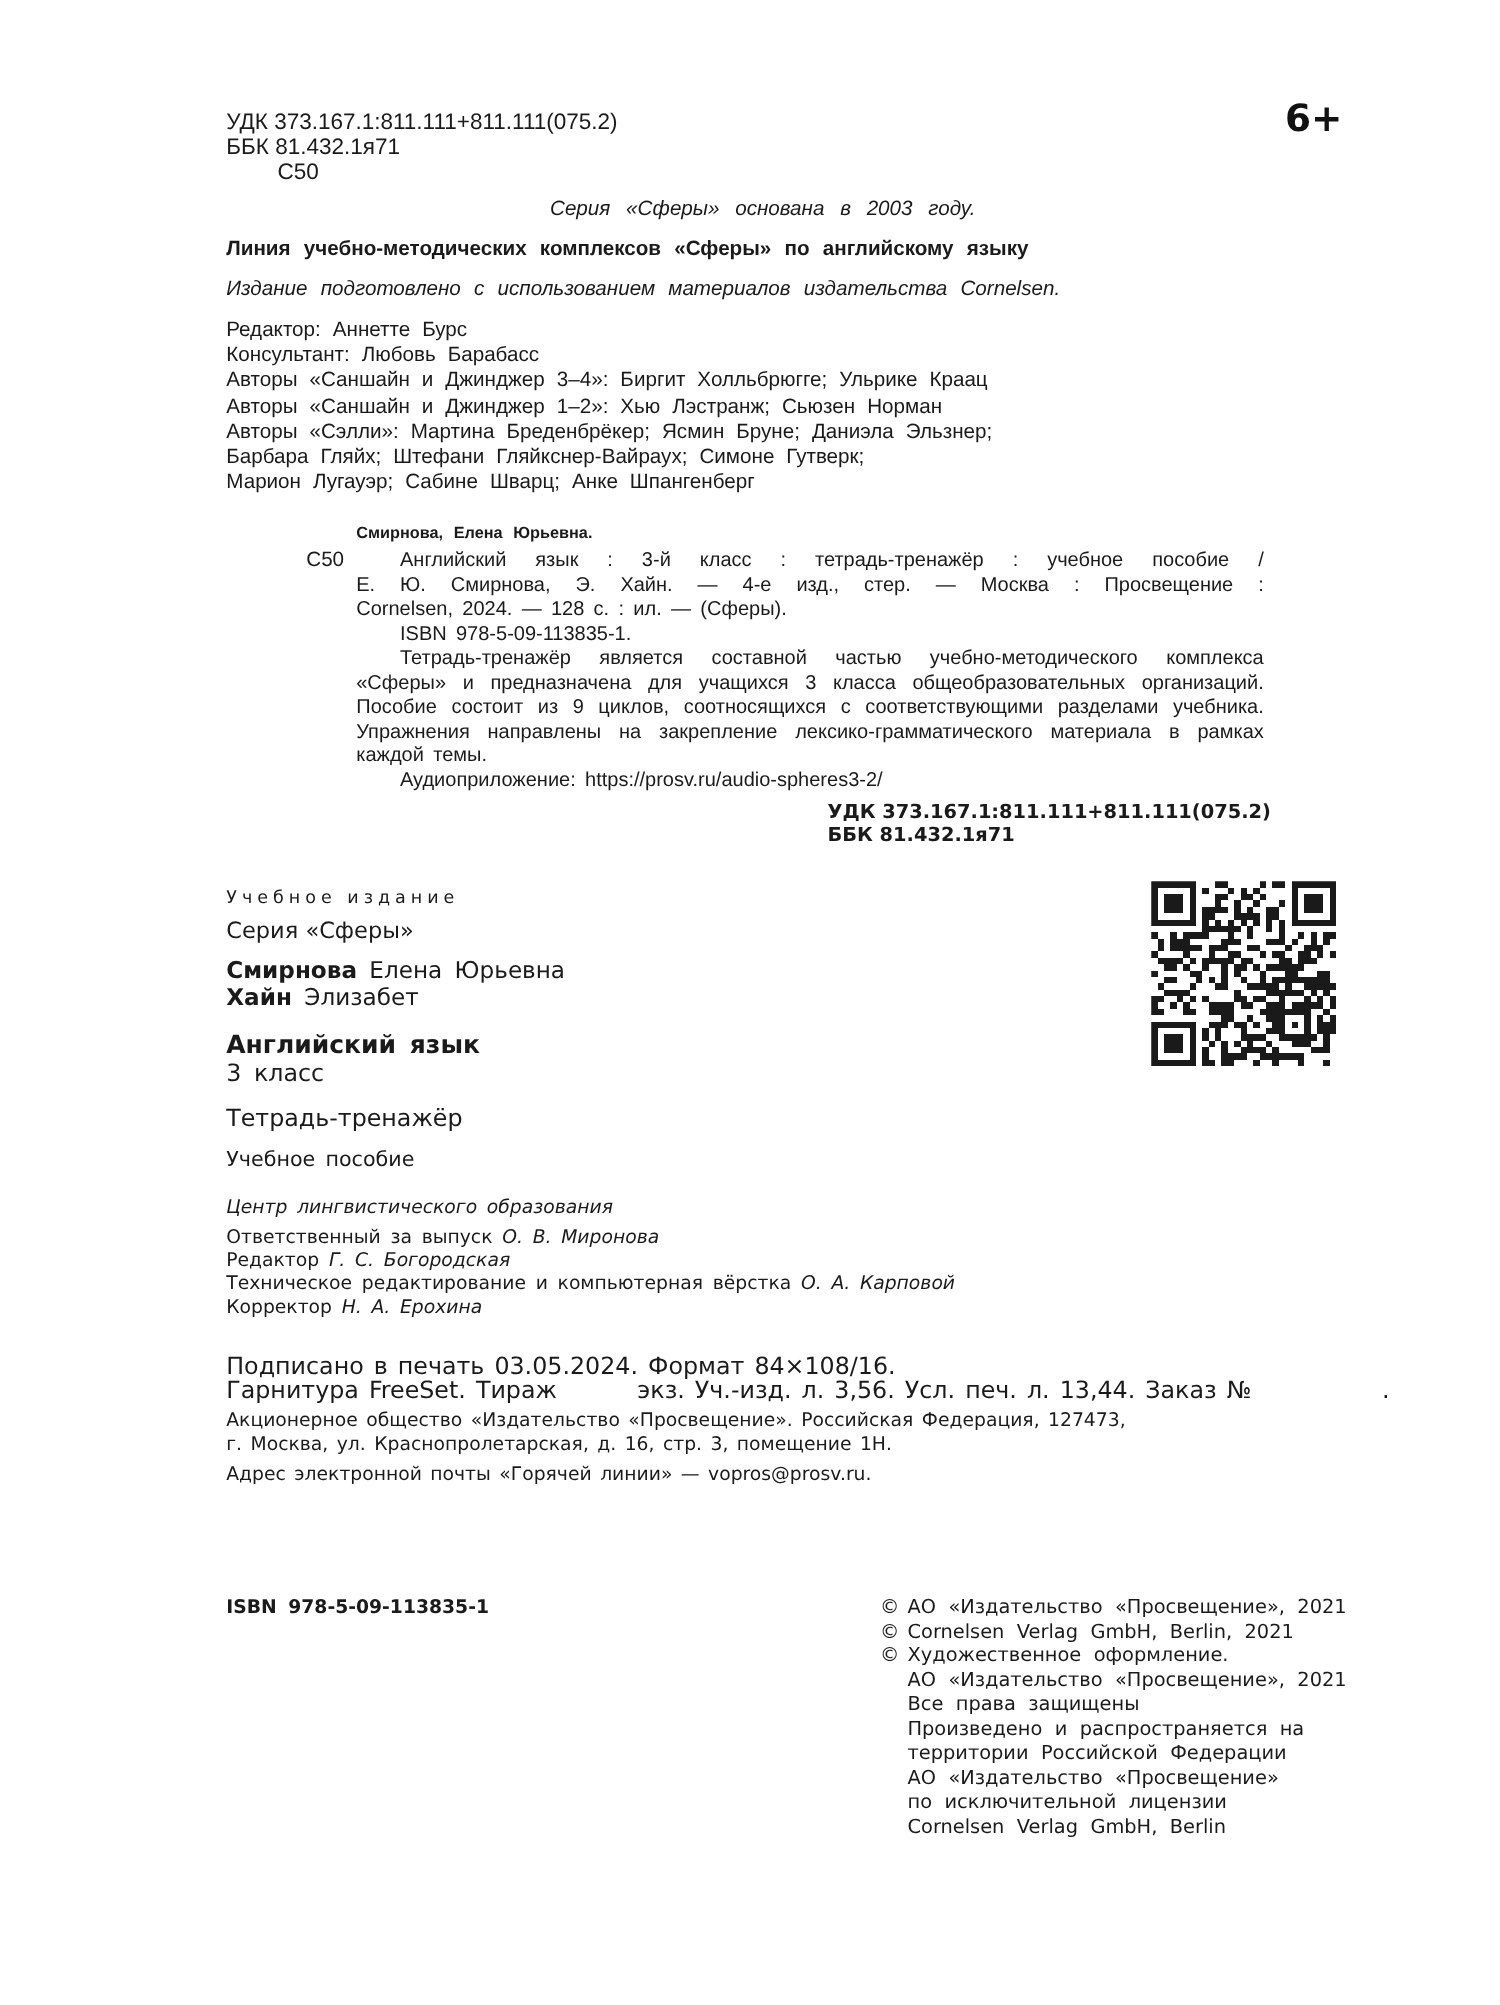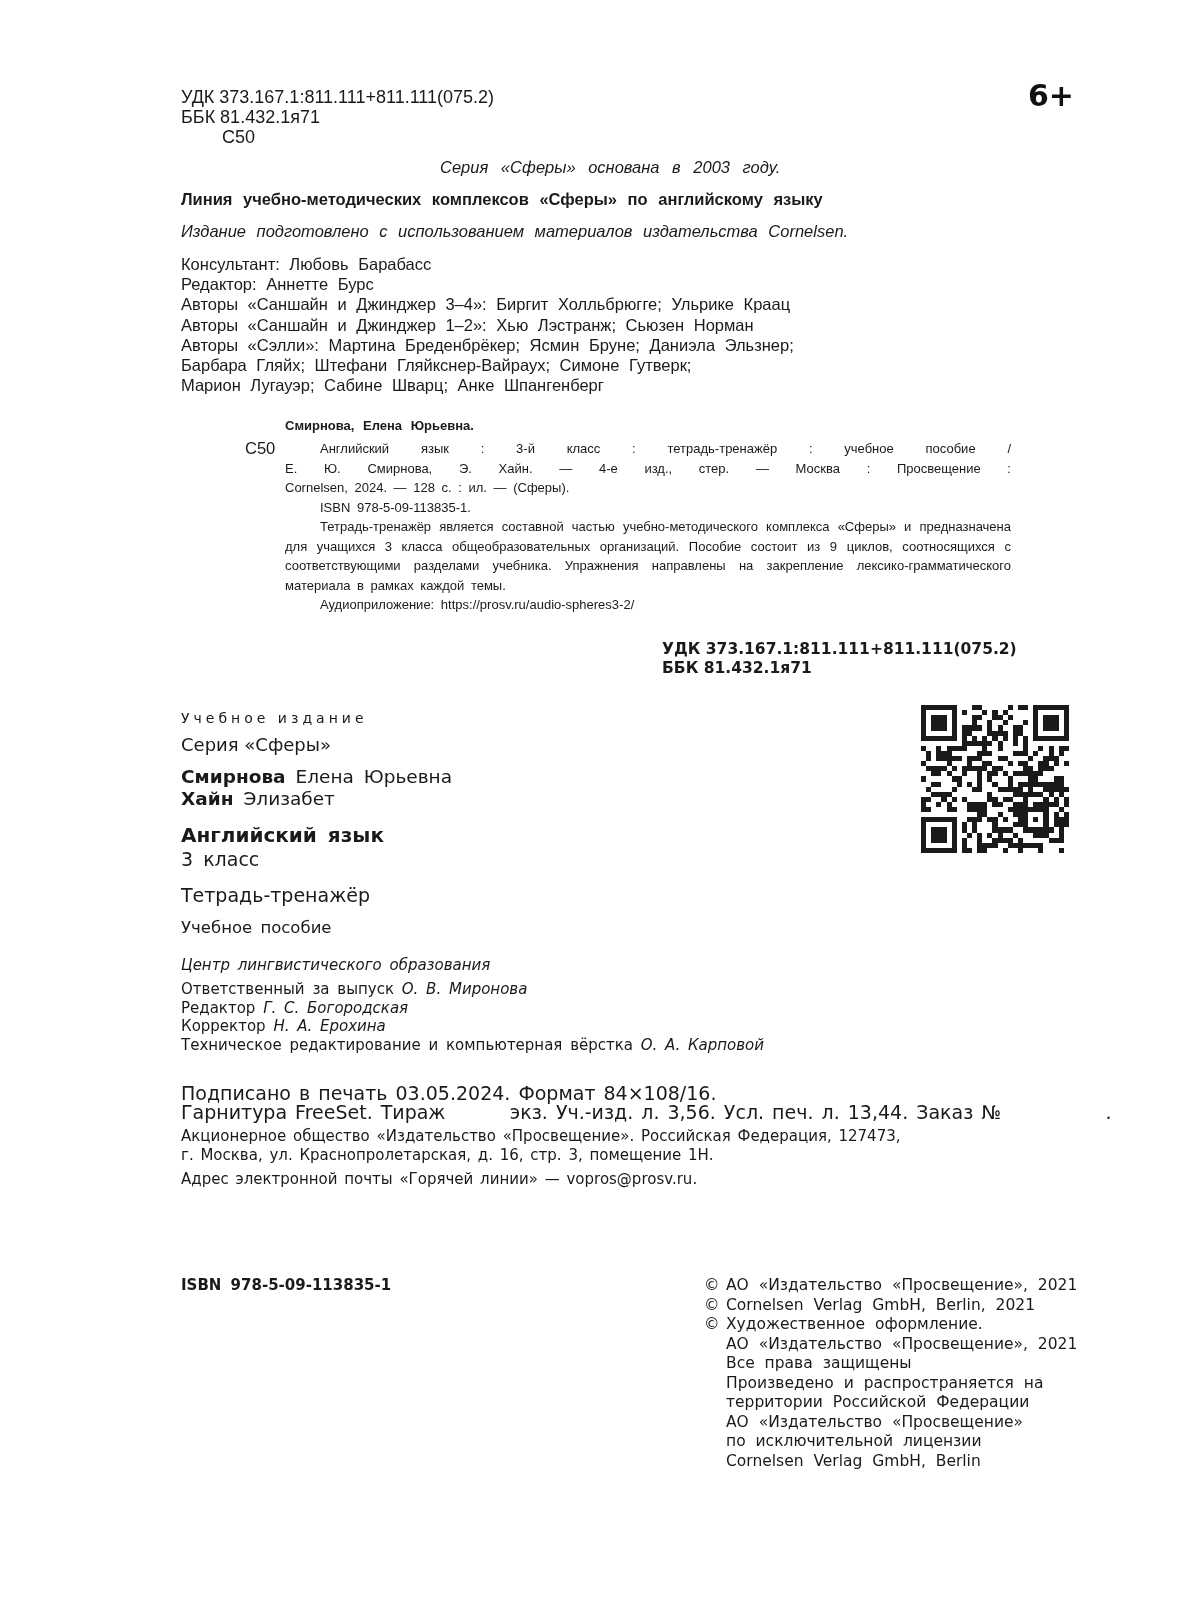--- a/index.html
+++ b/index.html
@@ -21,21 +21,21 @@
     #line-title { left: 181px; top: 190px; font-size: 16.5px; font-weight: bold; word-spacing: 6px; }
     #prepared-note { left: 181px; top: 222px; font-size: 16.5px; word-spacing: 6px; }
 
     #credits { left: 181px; top: 254px; }
     #credits div { font-size: 16.5px; line-height: 20.2px; white-space: nowrap; word-spacing: 5px; }
 
     
     #card { left: 245px; top: 418px; width: 766px; }
     #card .author { position: absolute; left: 40px; top: 0; font-weight: bold; font-size: 13px; word-spacing: 5px; white-space: nowrap; }
     #card .code { position: absolute; left: 0; top: 21px; font-size: 16.5px; }
-    #card .body { position: absolute; left: 40px; top: 21px; width: 726px; font-size: 13px; line-height: 19.5px; }
+    #card .body { position: absolute; left: 40px; top: 21px; width: 726px; font-size: 16px; line-height: 19.5px; }
     #card .body p { margin: 0; text-align: justify; text-align-last: left; word-spacing: 3px; }
     #card .body p.indent { text-indent: 35px; }
     #card .body .jl { text-align-last: justify; }
 
     #card-codes { left: 662px; top: 640px; font-size: 15.5px; font-weight: bold; line-height: 19px; white-space: nowrap; }
 
     
     #edition-type { left: 181px; top: 710px; font-size: 14px; letter-spacing: 4px; }
     #imprint-series { left: 181px; top: 734px; font-size: 18px; }
     #authors-list { left: 181px; top: 766px; font-size: 18.5px; line-height: 22px; }
@@ -74,22 +74,22 @@
   <div>ББК 81.432.1я71</div>
   <div style="padding-left:41px">С50</div>
 </div>
 <div id="age-rating" class="abs">6+</div>
 
 <div id="series-founded" class="abs condensed ital">Серия «Сферы» основана в 2003 году.</div>
 <div id="line-title" class="abs condensed">Линия учебно-методических комплексов «Сферы» по английскому языку</div>
 <div id="prepared-note" class="abs condensed ital">Издание подготовлено с использованием материалов издательства Cornelsen.</div>
 
 <div id="credits" class="abs condensed">
+  <div>Редактор: Аннетте Бурс</div>
   <div>Консультант: Любовь Барабасс</div>
-  <div>Редактор: Аннетте Бурс</div>
   <div>Авторы «Саншайн и Джинджер 3–4»: Биргит Холльбрюгге; Ульрике Краац</div>
   <div>Авторы «Саншайн и Джинджер 1–2»: Хью Лэстранж; Сьюзен Норман</div>
   <div>Авторы «Сэлли»: Мартина Бреденбрёкер; Ясмин Бруне; Даниэла Эльзнер;</div>
   <div>Барбара Гляйх; Штефани Гляйкснер-Вайраух; Симоне Гутверк;</div>
   <div>Марион Лугауэр; Сабине Шварц; Анке Шпангенберг</div>
 </div>
 
 <div id="card" class="abs condensed">
   <div class="author">Смирнова, Елена Юрьевна.</div>
   <div class="code">С50</div>
@@ -121,22 +121,22 @@
 </div>
 <div id="book-title" class="abs">Английский язык</div>
 <div id="book-grade" class="abs">3 класс</div>
 <div id="book-type" class="abs">Тетрадь-тренажёр</div>
 <div id="book-kind" class="abs">Учебное пособие</div>
 
 <div id="center-name" class="abs">Центр лингвистического образования</div>
 <div id="staff" class="abs">
   <div><span>Ответственный за выпуск</span> <i>О. В. Миронова</i></div>
   <div><span>Редактор</span> <i>Г. С. Богородская</i></div>
+  <div><span>Техническое редактирование и компьютерная вёрстка</span> <i>О. А. Карповой</i></div>
   <div><span>Корректор</span> <i>Н. А. Ерохина</i></div>
-  <div><span>Техническое редактирование и компьютерная вёрстка</span> <i>О. А. Карповой</i></div>
 </div>
 
 <div id="print-info" class="abs">
   <div style="white-space:pre">Подписано в печать 03.05.2024. Формат 84×108/16.</div>
   <div style="white-space:pre">Гарнитура FreeSet. Тираж        экз. Уч.-изд. л. 3,56. Усл. печ. л. 13,44. Заказ №             .</div>
 </div>
 <div id="publisher-info" class="abs">
   <div>Акционерное общество «Издательство «Просвещение». Российская Федерация, 127473,</div>
   <div>г. Москва, ул. Краснопролетарская, д. 16, стр. 3, помещение 1Н.</div>
 </div>

